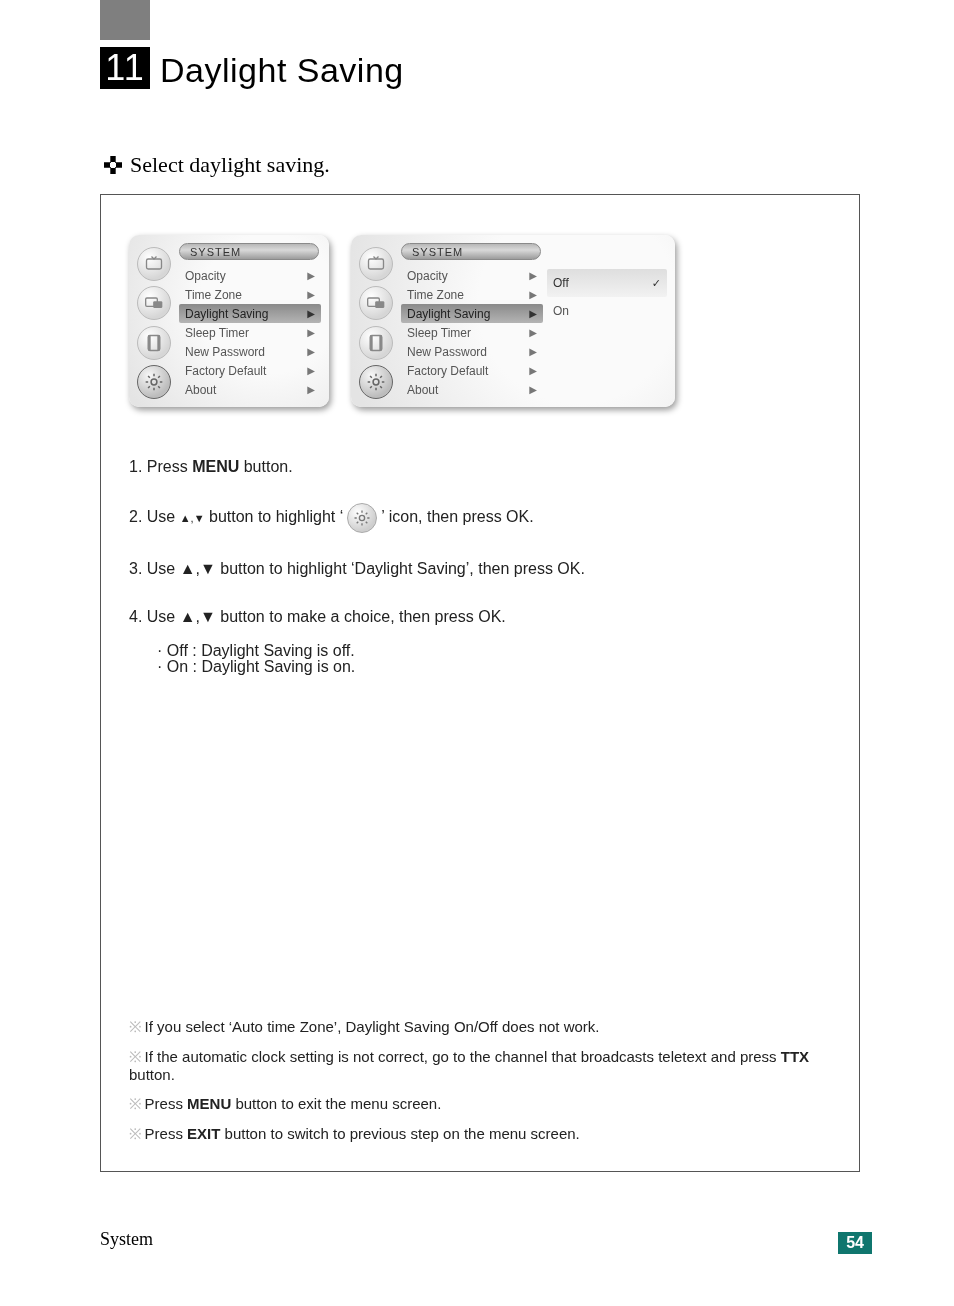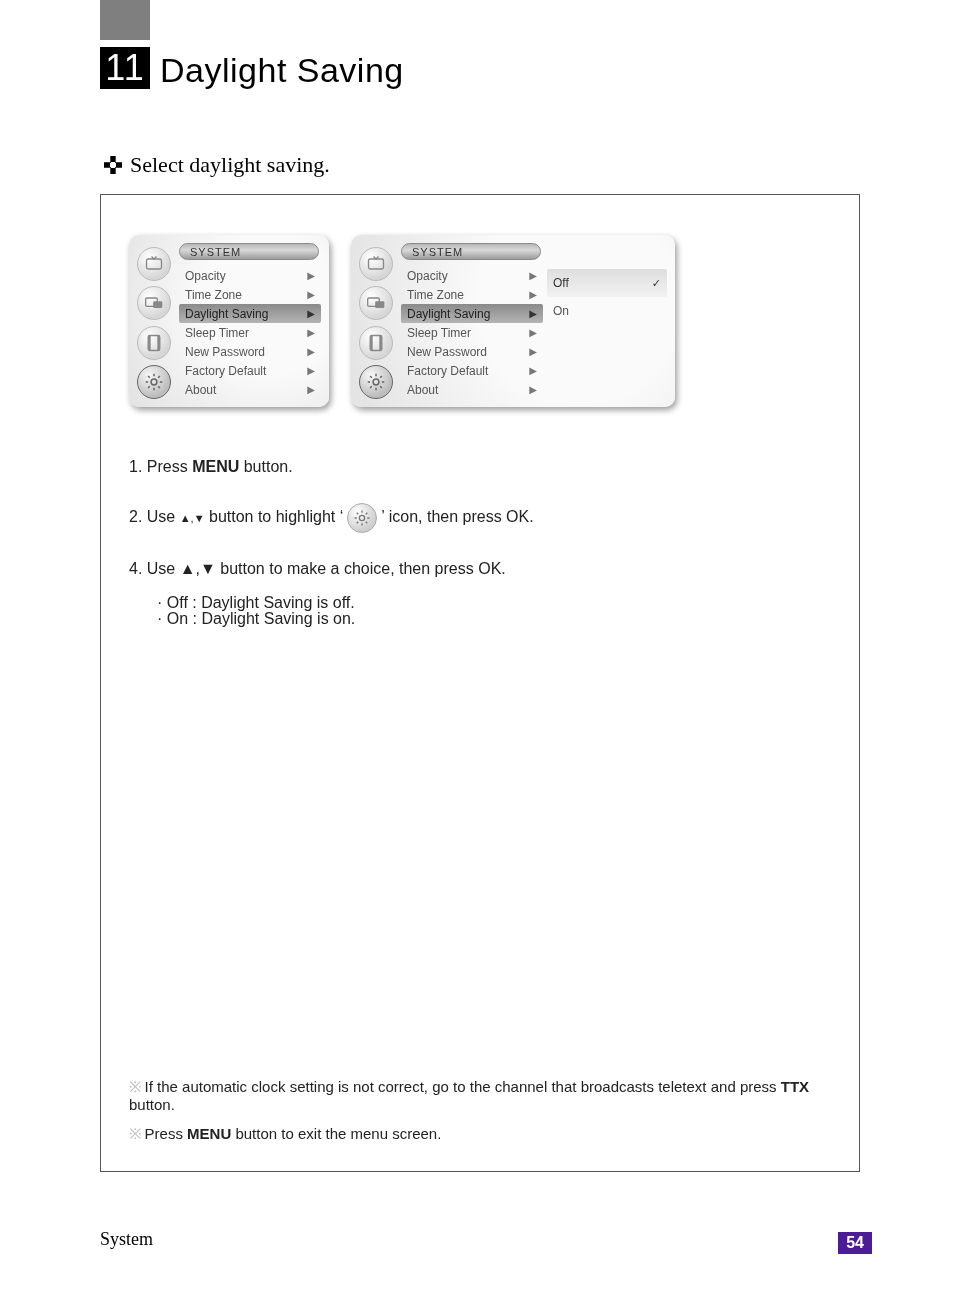--- a/index.html
+++ b/index.html
@@ -186,21 +186,21 @@
   
   .page-footer-l {
     position: absolute;
     left: 100px; bottom: 56px;
     font-family: Georgia, "Times New Roman", serif;
     font-size: 18px;
   }
   .page-footer-r {
     position: absolute;
     right: 82px; bottom: 52px;
-    background: #4c1d95; color: #fff;
+    background: #0f766e; color: #fff;
     padding: 2px 8px;
     font-size: 16px;
     font-weight: bold;
   }
   .bold{font-weight:bold;}
 </style>
 </head>
 <body>
 
 <div class="page">
@@ -360,31 +360,38 @@
         <span>1. Press </span><span class="bold">MENU</span><span> button.</span>
       </p>
       <p>
         <span>2. Use </span><span class="tri">▲,▼</span><span> button to highlight ‘</span><span class="gear-inline">
             <svg viewBox="0 0 24 24">
               <circle cx="12" cy="12" r="3.5" fill="none" stroke="#777" stroke-width="1.8"></circle>
               <path d="M12 2v3M12 19v3M2 12h3M19 12h3M4.9 4.9l2.1 2.1M17 17l2.1 2.1M19.1 4.9L17 7M7 17l-2.1 2.1" stroke="#777" stroke-width="1.8"></path>
             </svg>
           </span><span>’ icon, then press OK.</span>
       </p>
+      <p>3. Use ▲,▼ button to highlight ‘Daylight Saving’, then press OK.</p>
       <p>4. Use ▲,▼ button to make a choice, then press OK.</p>
       <p class="sub-bullet">· Off : Daylight Saving is off.</p>
       <p class="sub-bullet">· On : Daylight Saving is on.</p>
     </div>
 
     <div class="footnotes">
       <p>
+        <span class="marker">※</span><span>If you select ‘Auto time Zone’, Daylight Saving On/Off does not work.</span>
+      </p>
+      <p>
         <span class="marker">※</span><span>If the automatic clock setting is not correct, go to the channel that broadcasts teletext and press </span><span class="bold">TTX</span><span> button.</span>
       </p>
       <p>
         <span class="marker">※</span><span>Press </span><span class="bold">MENU</span><span> button to exit the menu screen.</span>
+      </p>
+      <p>
+        <span class="marker">※</span><span>Press </span><span class="bold">EXIT</span><span> button to switch to previous step on the menu screen.</span>
       </p>
     </div>
 
   </div>
 
   <div class="page-footer-l">System</div>
   <div class="page-footer-r">54</div>
 
 </div>
 

